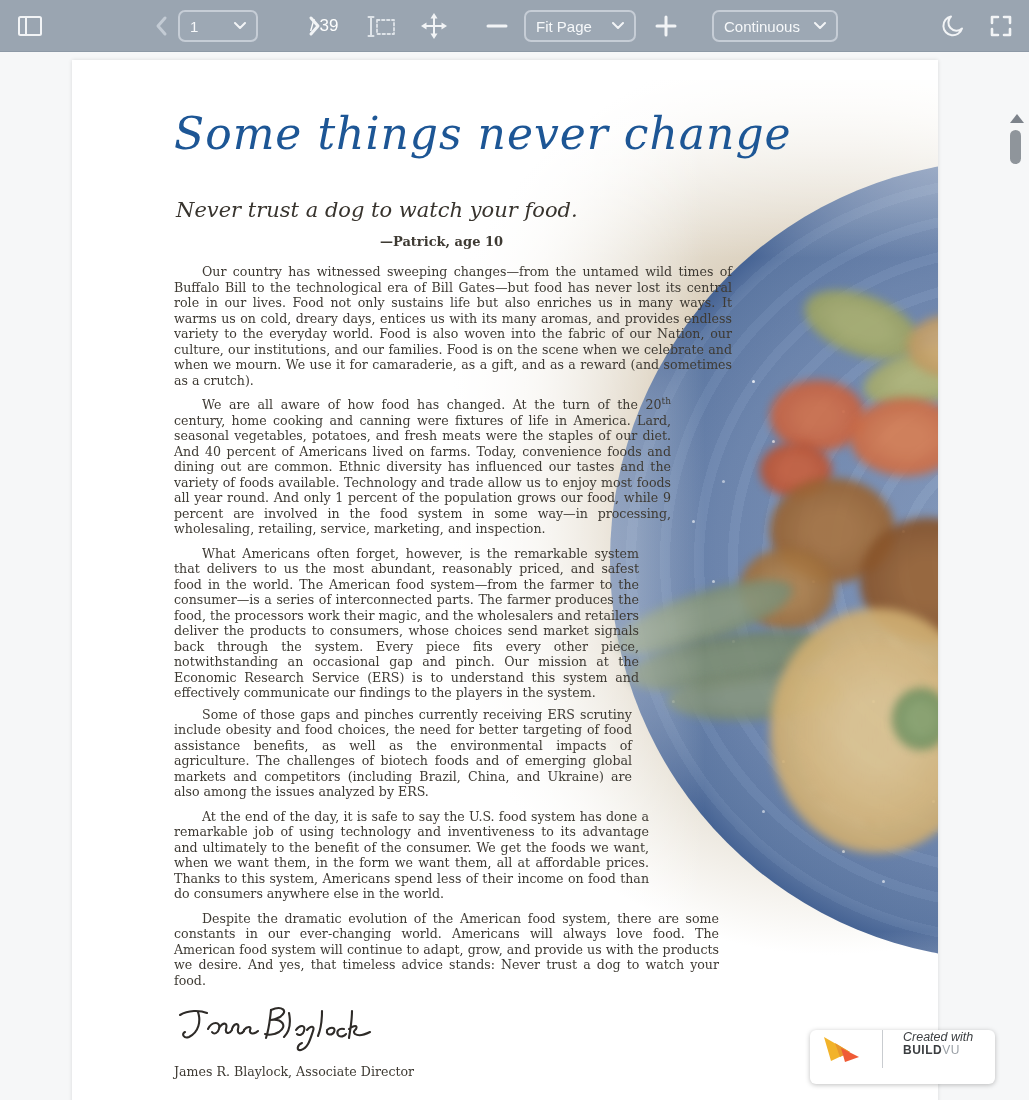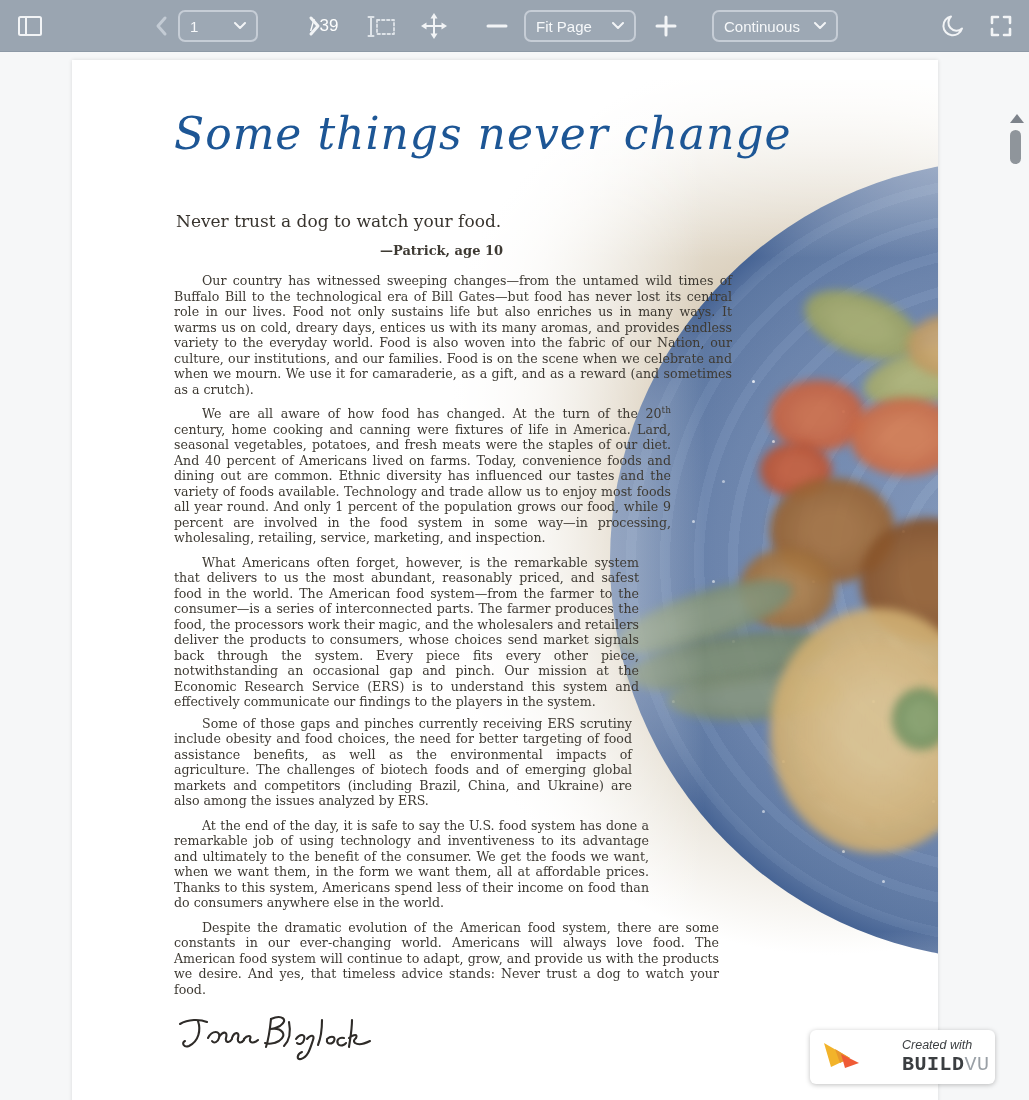--- a/index.html
+++ b/index.html
@@ -69,44 +69,44 @@
       linear-gradient(to top, #ffffff 2%, rgba(255,255,255,0) 14%);
   }
 
   
   .doc{ position:absolute; left:102px; top:50px; width:660px; z-index:2;
     font-family:"DejaVu Serif", serif; color:#3e3a33; }
   .doc-title{
     font-family:"DejaVu Serif", serif; font-style:italic; font-weight:500;
     font-size:44px; color:#1d5695; letter-spacing:1px; line-height:1.1;
   }
-  .epigraph{ margin-top:53px; margin-left:2px; font-size:17px; color:#38342e; }
+  .epigraph{ margin-top:40px; margin-left:2px; font-style:italic; font-size:21px; color:#38342e; }
   .attribution{ margin-top:12px; margin-left:206px; font-size:13px;font-weight:bold; }
   .para{ font-size:12.6px; line-height:15.5px; text-align:justify; text-indent:28px; margin-top:9px; }
   .para sup{ font-size:9px; line-height:0; }
   .p1{ width:558px; margin-top:15px; }
   .p2{ width:497px; }
   .p3{ width:465px; }
   .p4{ width:458px; margin-top:6px; }
   .p5{ width:475px; }
   .p6{ width:545px; }
   .signature{ margin-top:10px; }
   .sr{ position:absolute; width:1px; height:1px; overflow:hidden; clip-path:inset(50%); }
   .signoff{ font-size:12.6px; line-height:16px; margin-top:4px; }
 
   
   .badge{
     position:absolute; left:810px; top:978px; width:185px; height:54px; z-index:6;
     background:#ffffff; border-radius:6px; box-shadow:0 1px 5px rgba(0,0,0,0.25);
-    display:flex; align-items:center; padding:0 12px 0 10px; gap:20px;
+    display:flex; align-items:flex-start; padding:0 12px 0 10px; gap:20px;
   }
   .badge-divider{ width:1px; height:38px; background:#c9ccd0; }
   .badge-text{ display:flex; flex-direction:column; line-height:1.15; }
   .badge-created{ font-style:italic; font-size:12.5px; color:#3d4043; }
-  .badge-brand{ font-size:20px; letter-spacing:.5px;font-family:Liberation Mono, monospace; }
+  .badge-brand{ font-size:12px; letter-spacing:.5px; }
   .badge-brand .b{ font-weight:bold; color:#3b3e41; }
   .badge-brand .v{ color:#9aa0a6; }
 
   
   .scrollbar{ position:absolute; right:2px; top:54px; width:20px; height:1044px; z-index:20; }
   .scroll-up, .scroll-down{ position:absolute; left:3px; width:0; height:0; cursor:pointer; }
   .scroll-up{ top:8px; border-left:7px solid transparent; border-right:7px solid transparent;
     border-bottom:9px solid #7d838b; }
   .scroll-thumb{ position:absolute; left:3px; top:24px; width:11px; height:34px;
     border-radius:6px; background:#8f959b; cursor:pointer; }
@@ -299,20 +299,21 @@
             <path d="M122,32 C126,26 132,27 130,33 C129,37 125,38 123,36"></path>
             <path d="M133,32 C137,27 141,28 139,33 C136,42 134,50 127,52 C122,53 123,47 128,45"></path>
             <path d="M148,13 C148,23 146,33 144,38"></path>
             <path d="M153,32 C158,28 162,30 160,34 C158,38 152,37 153,33"></path>
             <path d="M170,31 C165,30 162,33 164,37 C166,40 171,38 172,36"></path>
             <path d="M178,13 C178,23 176,33 175,40 M175,31 C180,27 184,27 182,31 C180,33 179,34 181,36 C184,38 190,37 196,34"></path>
           </g>
         </svg>
       </div>
 
+      <p class="signoff">James R. Blaylock, Associate Director</p>
     </div>
   </div>
 
   <div class="badge">
     <span>
       <svg width="42" height="38" viewBox="0 0 42 38">
         <path fill="#f2b32a" d="M4,7 L30,22 L11,31 Z"></path>
         <path fill="#e8982c" d="M15,13 L30,22 L20,27 Z"></path>
         <path fill="#ef5b36" d="M21,18 L39,27 L25,32 Z"></path>
       </svg>

